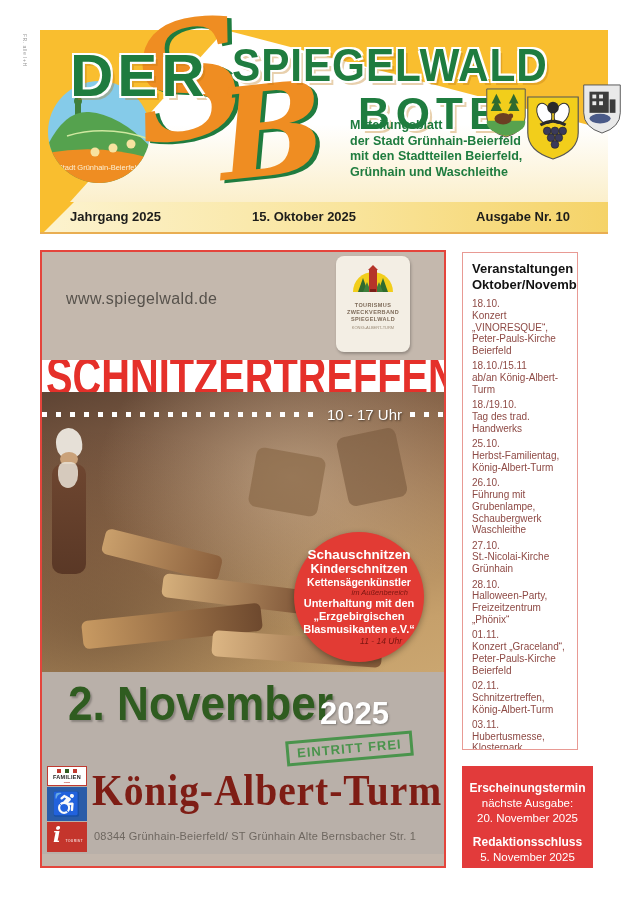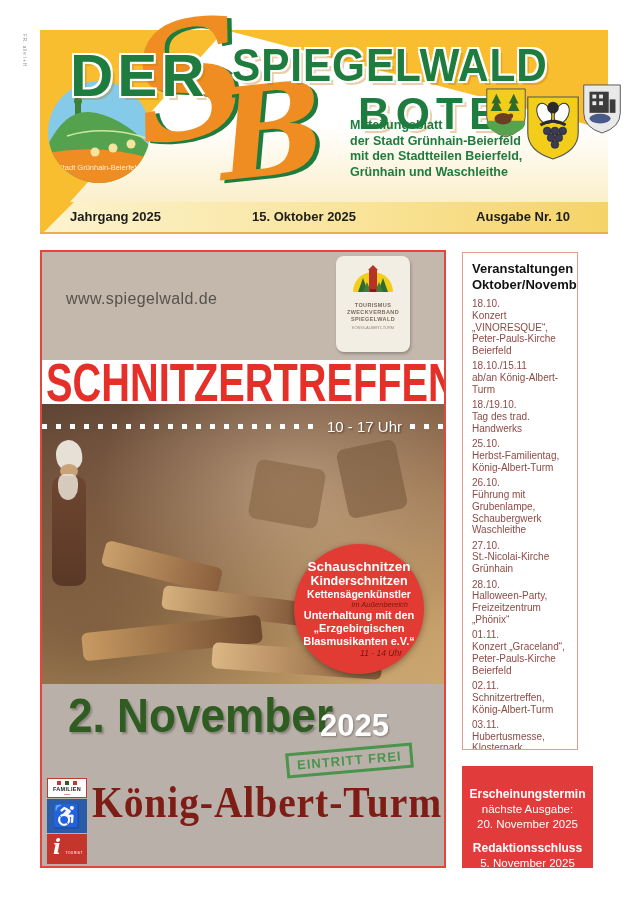--- a/index.html
+++ b/index.html
@@ -39,21 +39,21 @@
 
   
   .poster{position:absolute;left:40px;top:250px;width:406px;height:618px;border:2px solid #E4453C;
           background:#C2B6AC;box-sizing:border-box;}
   .p-top{position:relative;height:108px;background:#C4B8AD;}
   .p-web{position:absolute;left:24px;top:38px;font-size:16px;color:#57524c;letter-spacing:.4px;}
   .t-badge{position:absolute;right:34px;top:4px;width:74px;height:96px;background:#F3EEE4;
            border-radius:8px;box-shadow:1px 2px 3px rgba(0,0,0,.25);text-align:center;padding-top:6px;box-sizing:border-box;}
   .t-badge .tl{font-size:5.5px;color:#7d6a58;letter-spacing:.4px;line-height:7px;font-weight:bold;}
   .t-badge .ts{font-size:4px;color:#9a8a76;margin-top:2px;}
-  .p-band{position:relative;height:44px;background:#fff;display:flex;align-items:center;overflow:hidden;}
+  .p-band{position:relative;height:32px;background:#fff;display:flex;align-items:center;overflow:hidden;}
   .p-headline{font-weight:bold;font-size:53px;color:#E5302A;line-height:1;white-space:nowrap;
               transform:scaleX(.75);transform-origin:left center;margin-left:4px;letter-spacing:0px;}
   .p-photo{position:relative;height:280px;overflow:hidden;
      background:
        radial-gradient(ellipse at 62% 30%, rgba(242,222,192,.38), transparent 55%),
        radial-gradient(ellipse at 15% 85%, rgba(40,20,10,.35), transparent 60%),
        linear-gradient(165deg,#5e4434 0%,#7b5a42 22%,#97714f 45%,#b08a5e 65%,#c6a06b 85%,#caa670 100%);}
   .dotsrow{position:absolute;left:0;top:14px;width:100%;display:flex;align-items:center;z-index:5;}
   .dots{height:5px;background:repeating-linear-gradient(90deg,#fff 0 5px,transparent 5px 14px);flex:1;}
   .dots.r{flex:0 0 34px;}
@@ -93,21 +93,21 @@
   .events{position:absolute;left:462px;top:252px;width:116px;height:498px;background:#fff;
           border:1px solid #E89A94;box-sizing:border-box;padding:8px 9px;overflow:hidden;}
   .ev-title{font-size:13px;font-weight:bold;color:#121212;text-align:center;line-height:16px;}
   .ev-list{margin-top:5px;}
   .event{margin-top:3.5px;}
   .ev-date{font-size:10px;color:#8E4A45;line-height:11.8px;}
   .ev-line{font-size:10px;color:#8E4A45;line-height:11.8px;}
 
   
   .redbox{position:absolute;left:462px;top:766px;width:131px;height:102px;background:#E23B3B;
-          color:#fff;text-align:center;box-sizing:border-box;padding-top:21px;}
+          color:#fff;text-align:center;box-sizing:border-box;padding-top:15px;}
   .rb-b{font-size:12px;font-weight:bold;line-height:15px;}
   .rb-r{font-size:11.5px;line-height:15px;}
   .rb-gap{height:9px;}
 </style>
 </head>
 <body>
 
 <div class="page">
 
   <div class="spine">FR. alle I+H</div>
@@ -263,20 +263,21 @@
           <div class="fsub">▪▪▪▪▪▪</div>
         </div>
         <div class="b-wheel">♿</div>
         <div class="b-info">
           <span class="ii">i</span>
           <span class="it">TOURIST</span>
         </div>
       </div>
 
       <div class="p-venue">König-Albert-Turm</div>
+      <div class="p-address">08344 Grünhain-Beierfeld/ ST Grünhain   Alte Bernsbacher Str. 1</div>
     </div>
   </section>
 
   <aside class="events">
     <div class="ev-title">
       <div>Veranstaltungen</div>
       <div>Oktober/November</div>
     </div>
     <div class="ev-list">
         <div class="event">

